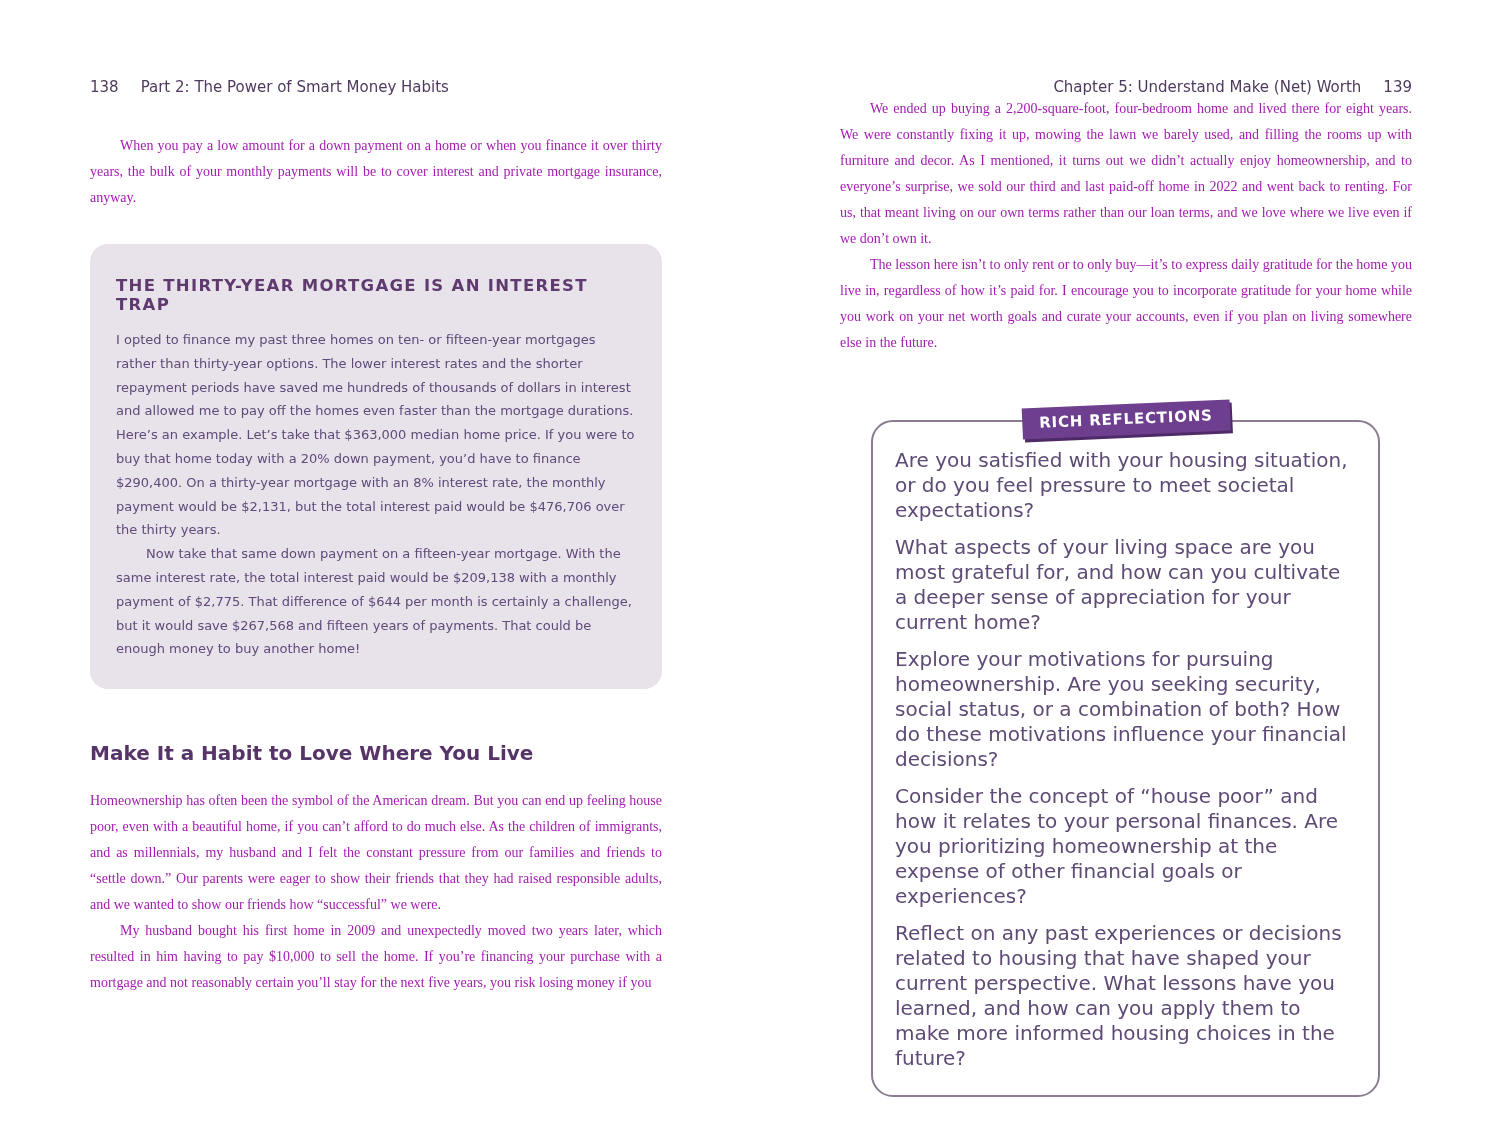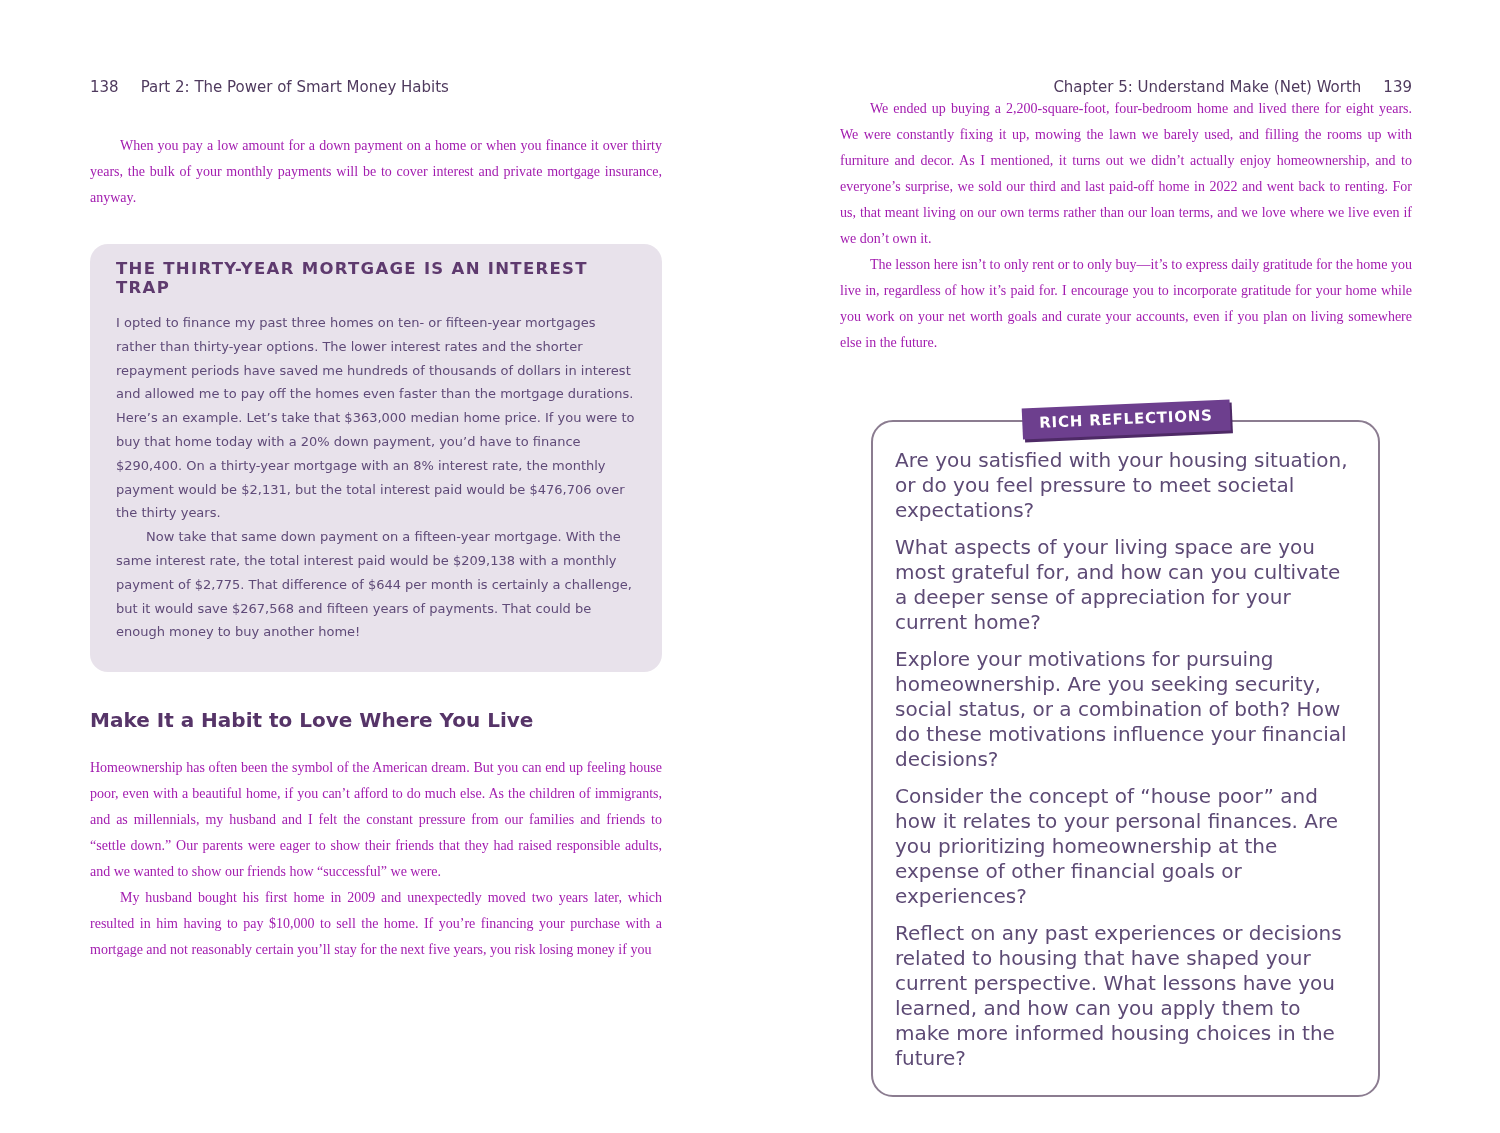--- a/index.html
+++ b/index.html
@@ -33,42 +33,42 @@
   }
   .body-text.indent { text-indent: 30px; }
   .page-left  .body-text.first { margin-top: 37px; }
   .page-right .body-text.first { margin-top: 37px; }
 
   
   .callout {
     margin-top: 33px;
     background: #e8e2eb;
     border-radius: 18px;
-    padding: 15px 27px 28px 26px;
+    padding: 32px 27px 28px 26px;
     font-family: "DejaVu Sans", sans-serif;
   }
   .callout-title {
     font-size: 16.5px; font-weight: bold;
     letter-spacing: 1.3px;
     color: #5e3a6e;
     margin-bottom: 14px;
   }
   .callout-text {
     font-size: 13px; line-height: 23.8px;
     color: #5f4a78;
     text-align: left;
   }
   .callout-text.indent { text-indent: 30px; }
 
   
   .section-heading {
     font-family: "DejaVu Sans", sans-serif;
     font-size: 20px; font-weight: bold;
     color: #563468;
-    margin-top: 36px;
+    margin-top: 52px;
   }
   .section-heading + .body-text { margin-top: 23px; }
 
   
   .reflections {
     position: relative;
     margin-top: 64px;
     margin-left: 31px;
     width: 509px;
     border: 2px solid #8b7c90;

